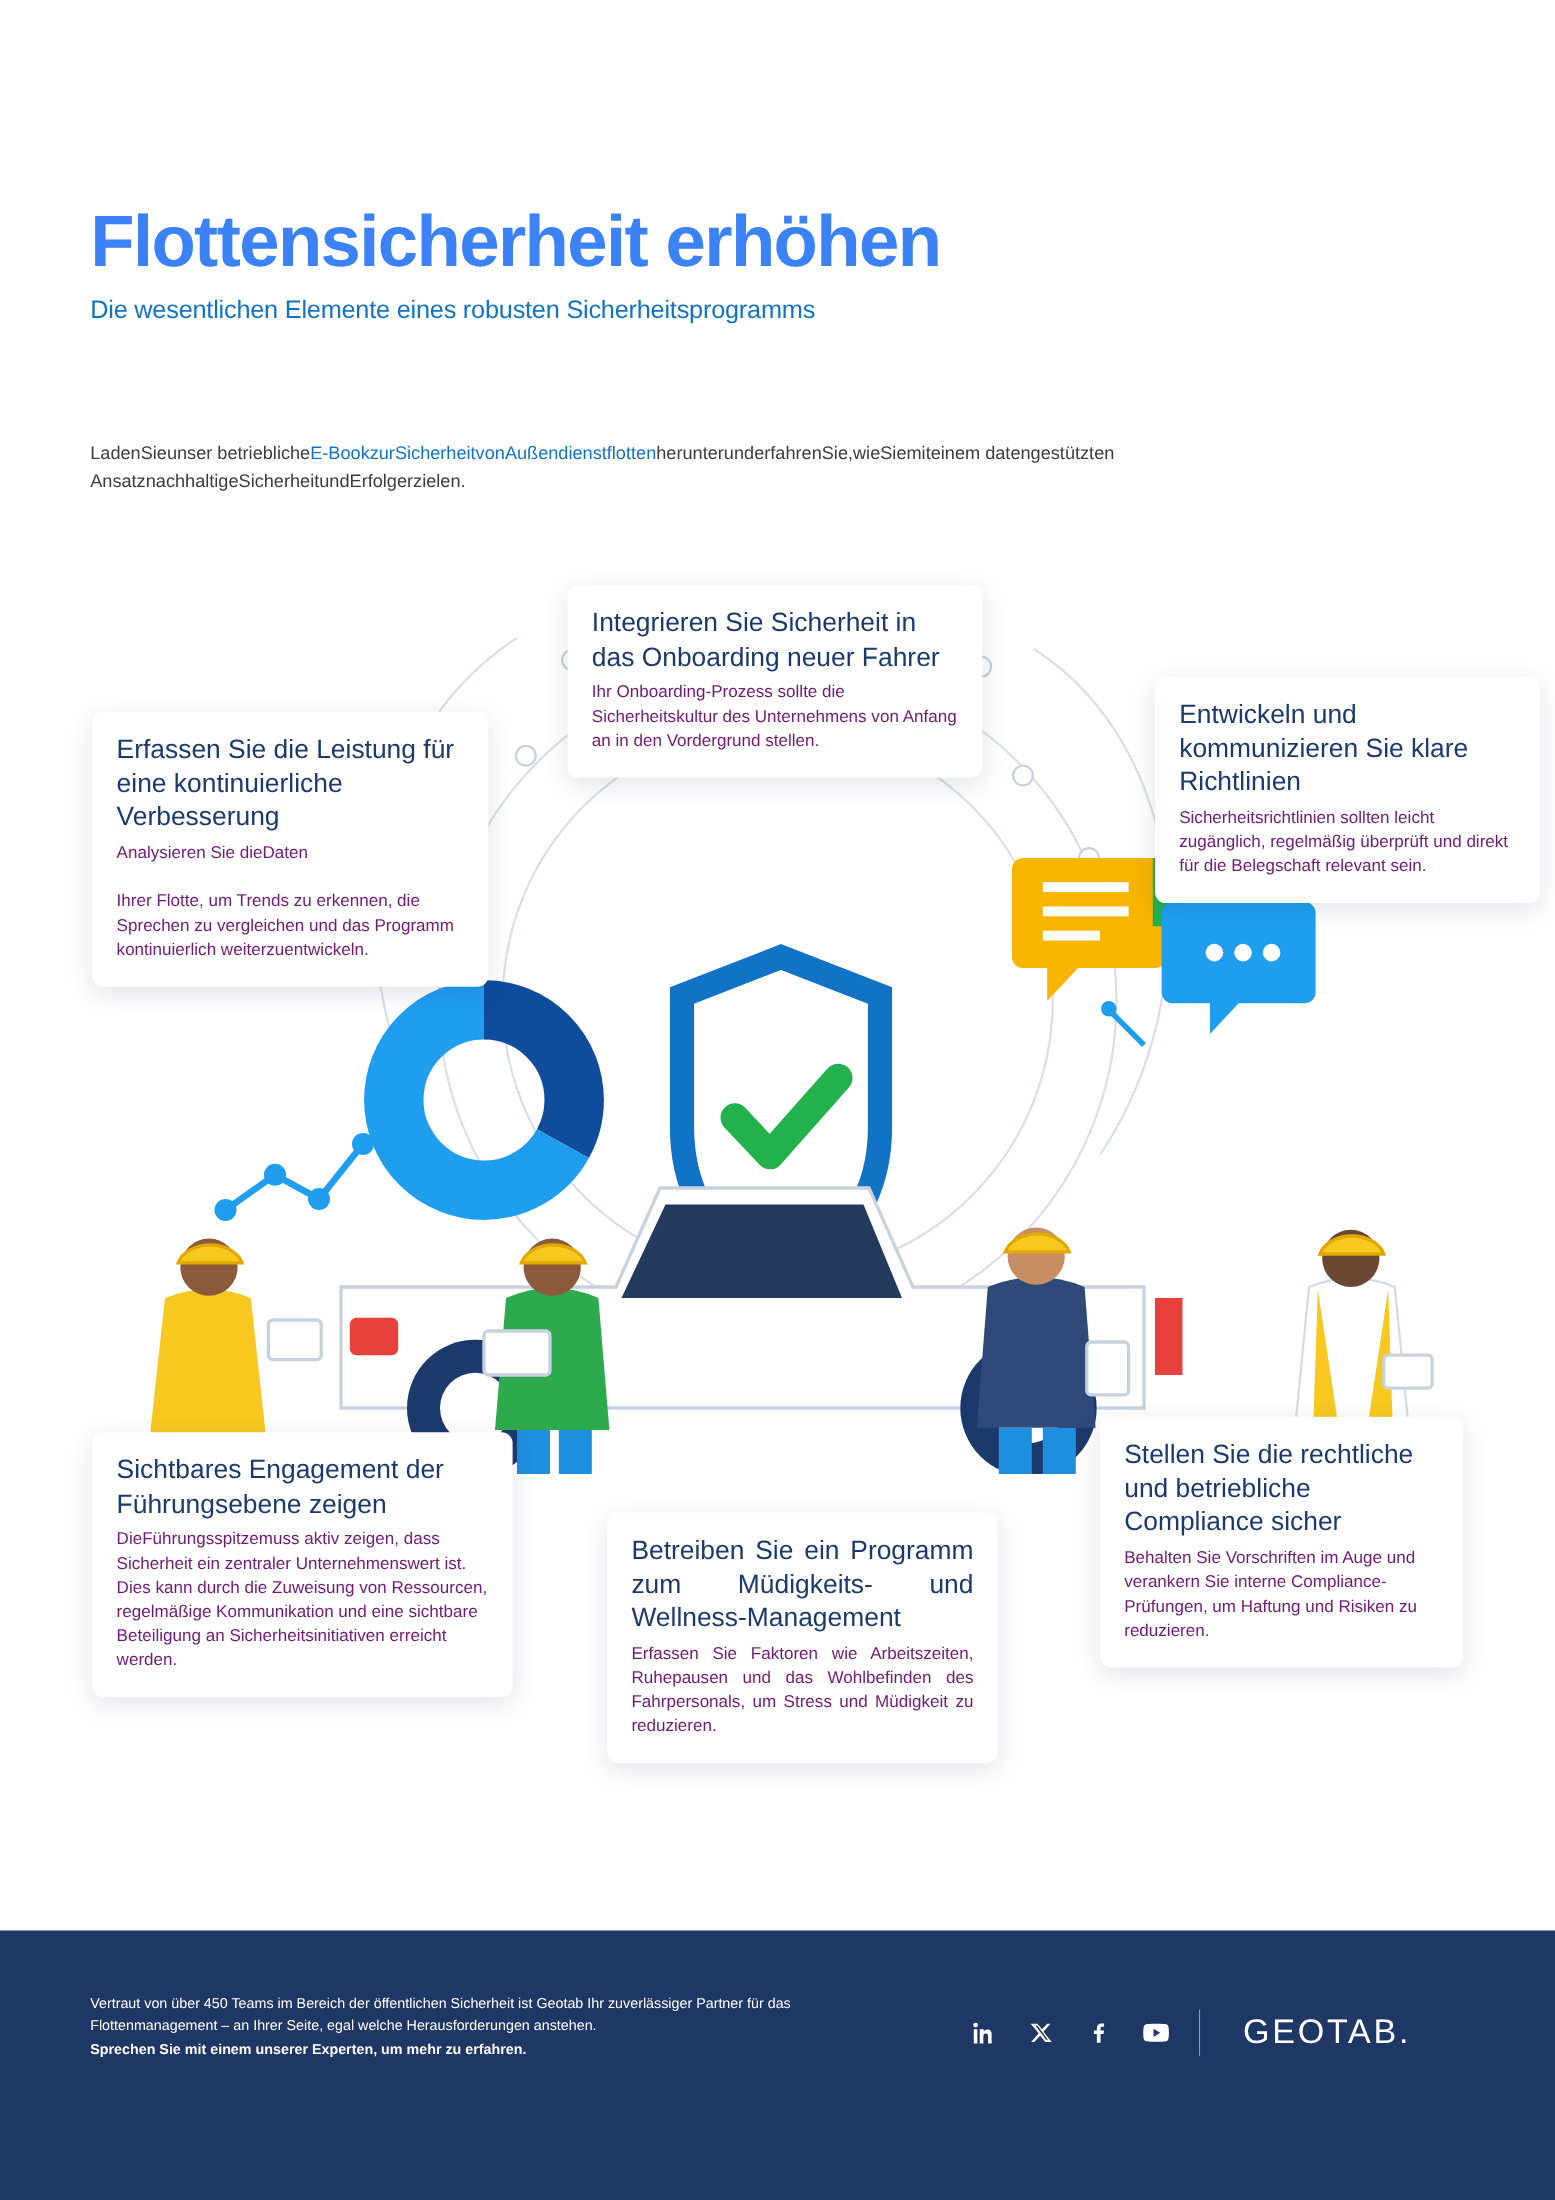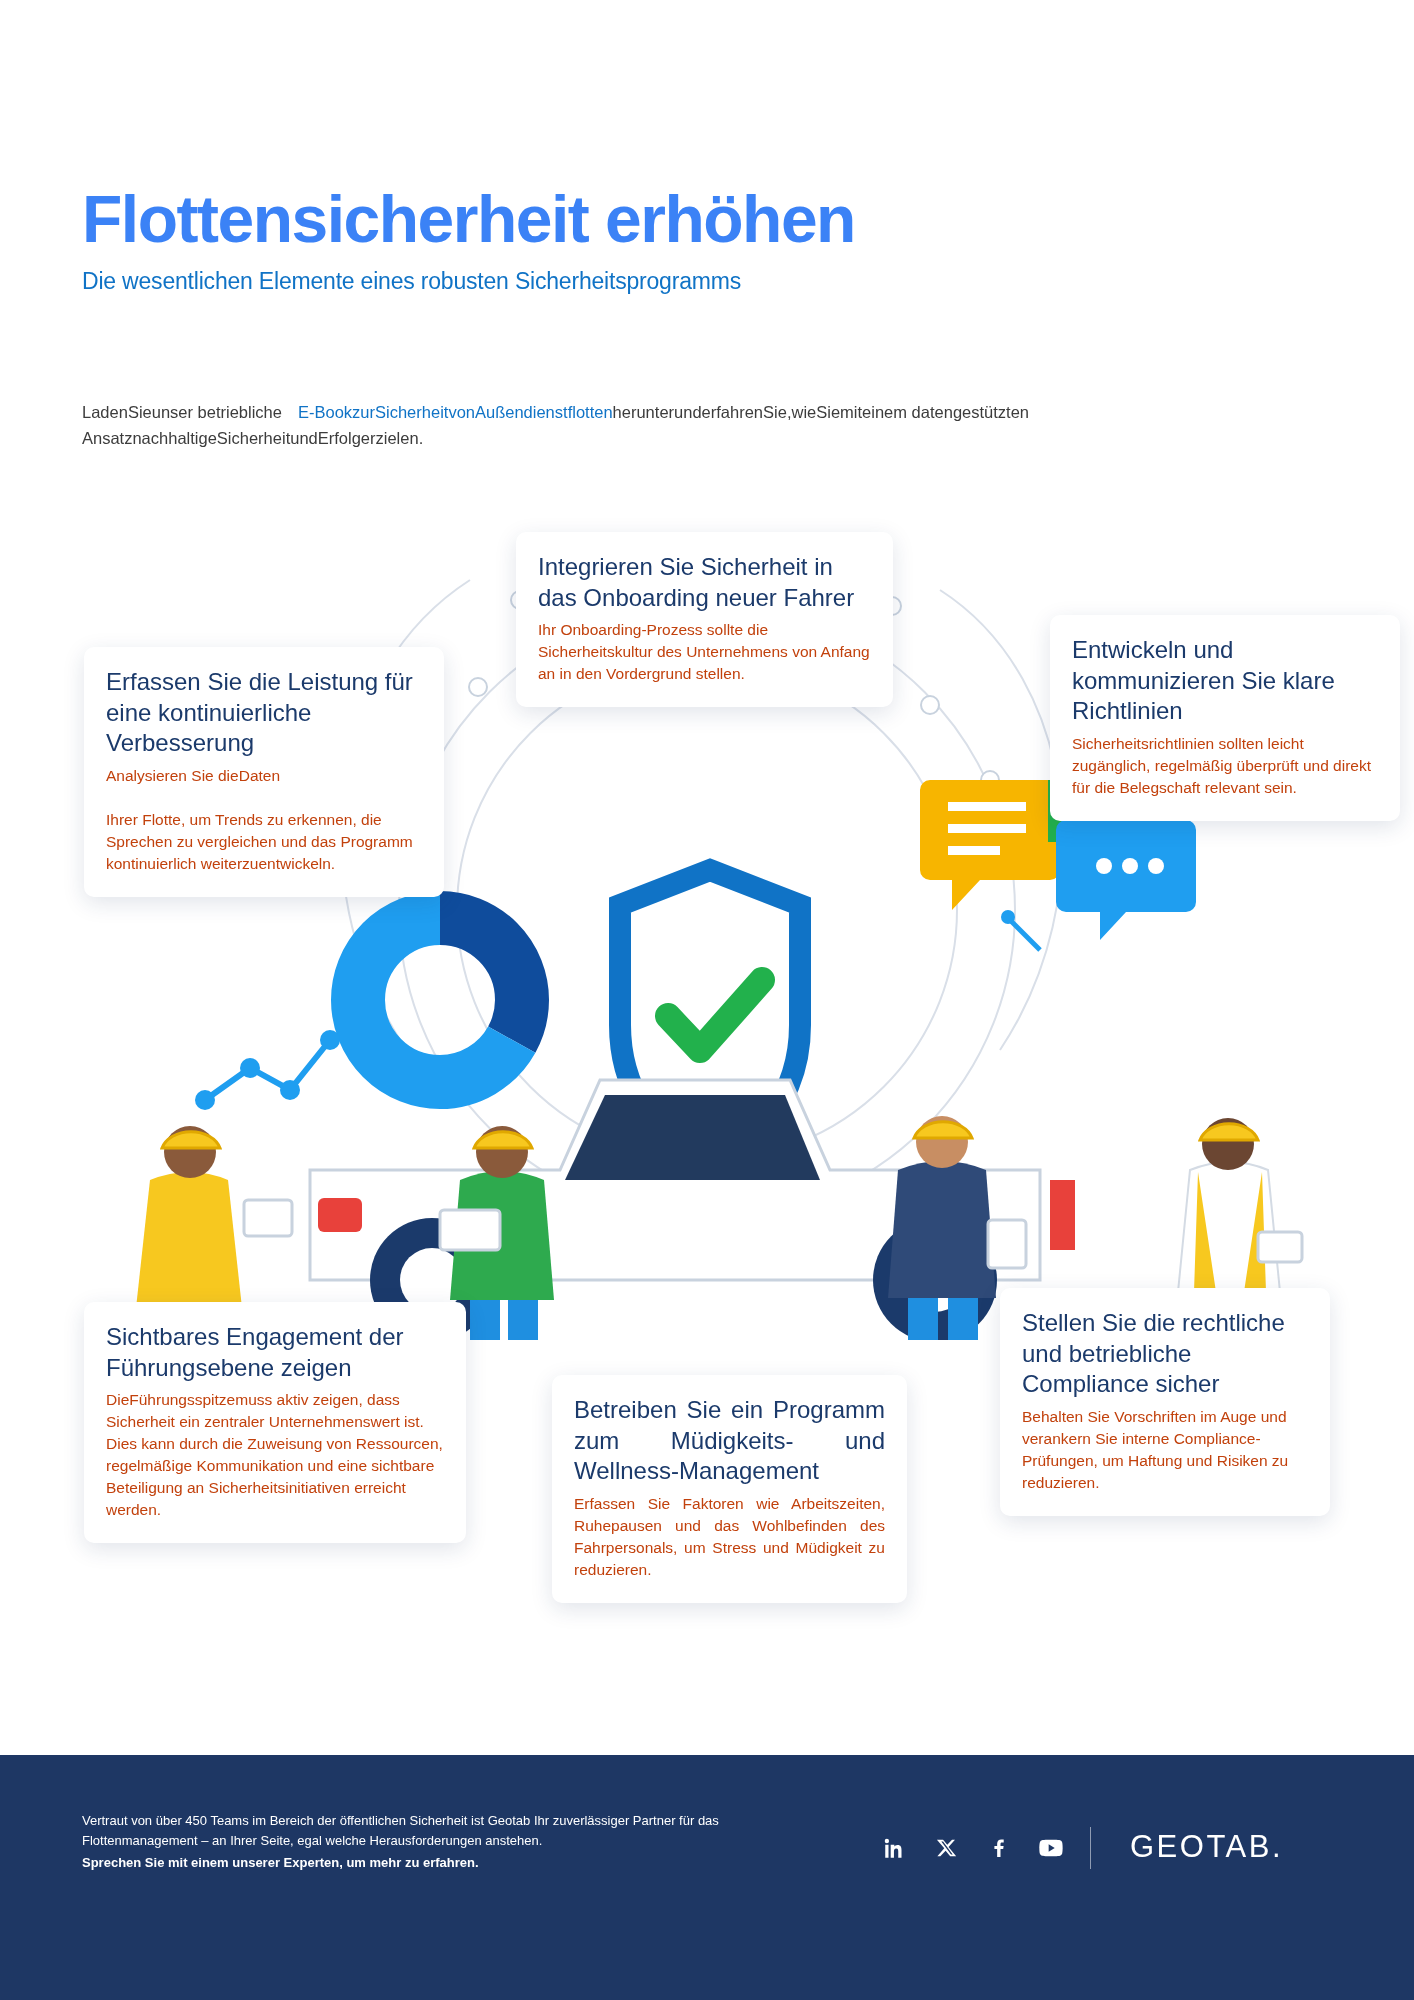--- a/index.html
+++ b/index.html
@@ -43,21 +43,20 @@
     left: 82px;
     top: 400px;
     width: 1060px;
     font-size: 16.5px;
     line-height: 1.55;
     color: #3c3c3c;
   }
   .intro a {
     color: #1073c6;
     text-decoration: none;
-    margin-left: 16px;
   }
 
   
   .art {
     position: absolute;
     left: 0;
     top: 480px;
     width: 1414px;
     height: 860px;
   }
@@ -74,21 +73,21 @@
   .card h3 {
     font-size: 24px;
     line-height: 1.28;
     color: #1b3a6b;
     font-weight: normal;
     margin-bottom: 6px;
   }
   .card p {
     font-size: 15.5px;
     line-height: 1.42;
-    color: #c2410c;
+    color: #701a75;
   }
   .card.justify p, .card.justify h3 { text-align: justify; }
 
   #card-onboarding { left: 516px; top: 532px;  width: 377px; }
   #card-performance{ left: 84px;  top: 647px;  width: 360px; }
   #card-guidelines { left: 1050px;top: 615px;  width: 350px; }
   #card-leadership { left: 84px;  top: 1302px; width: 382px; }
   #card-wellness   { left: 552px; top: 1375px; width: 355px; }
   #card-compliance { left: 1000px;top: 1288px; width: 330px; }
 

